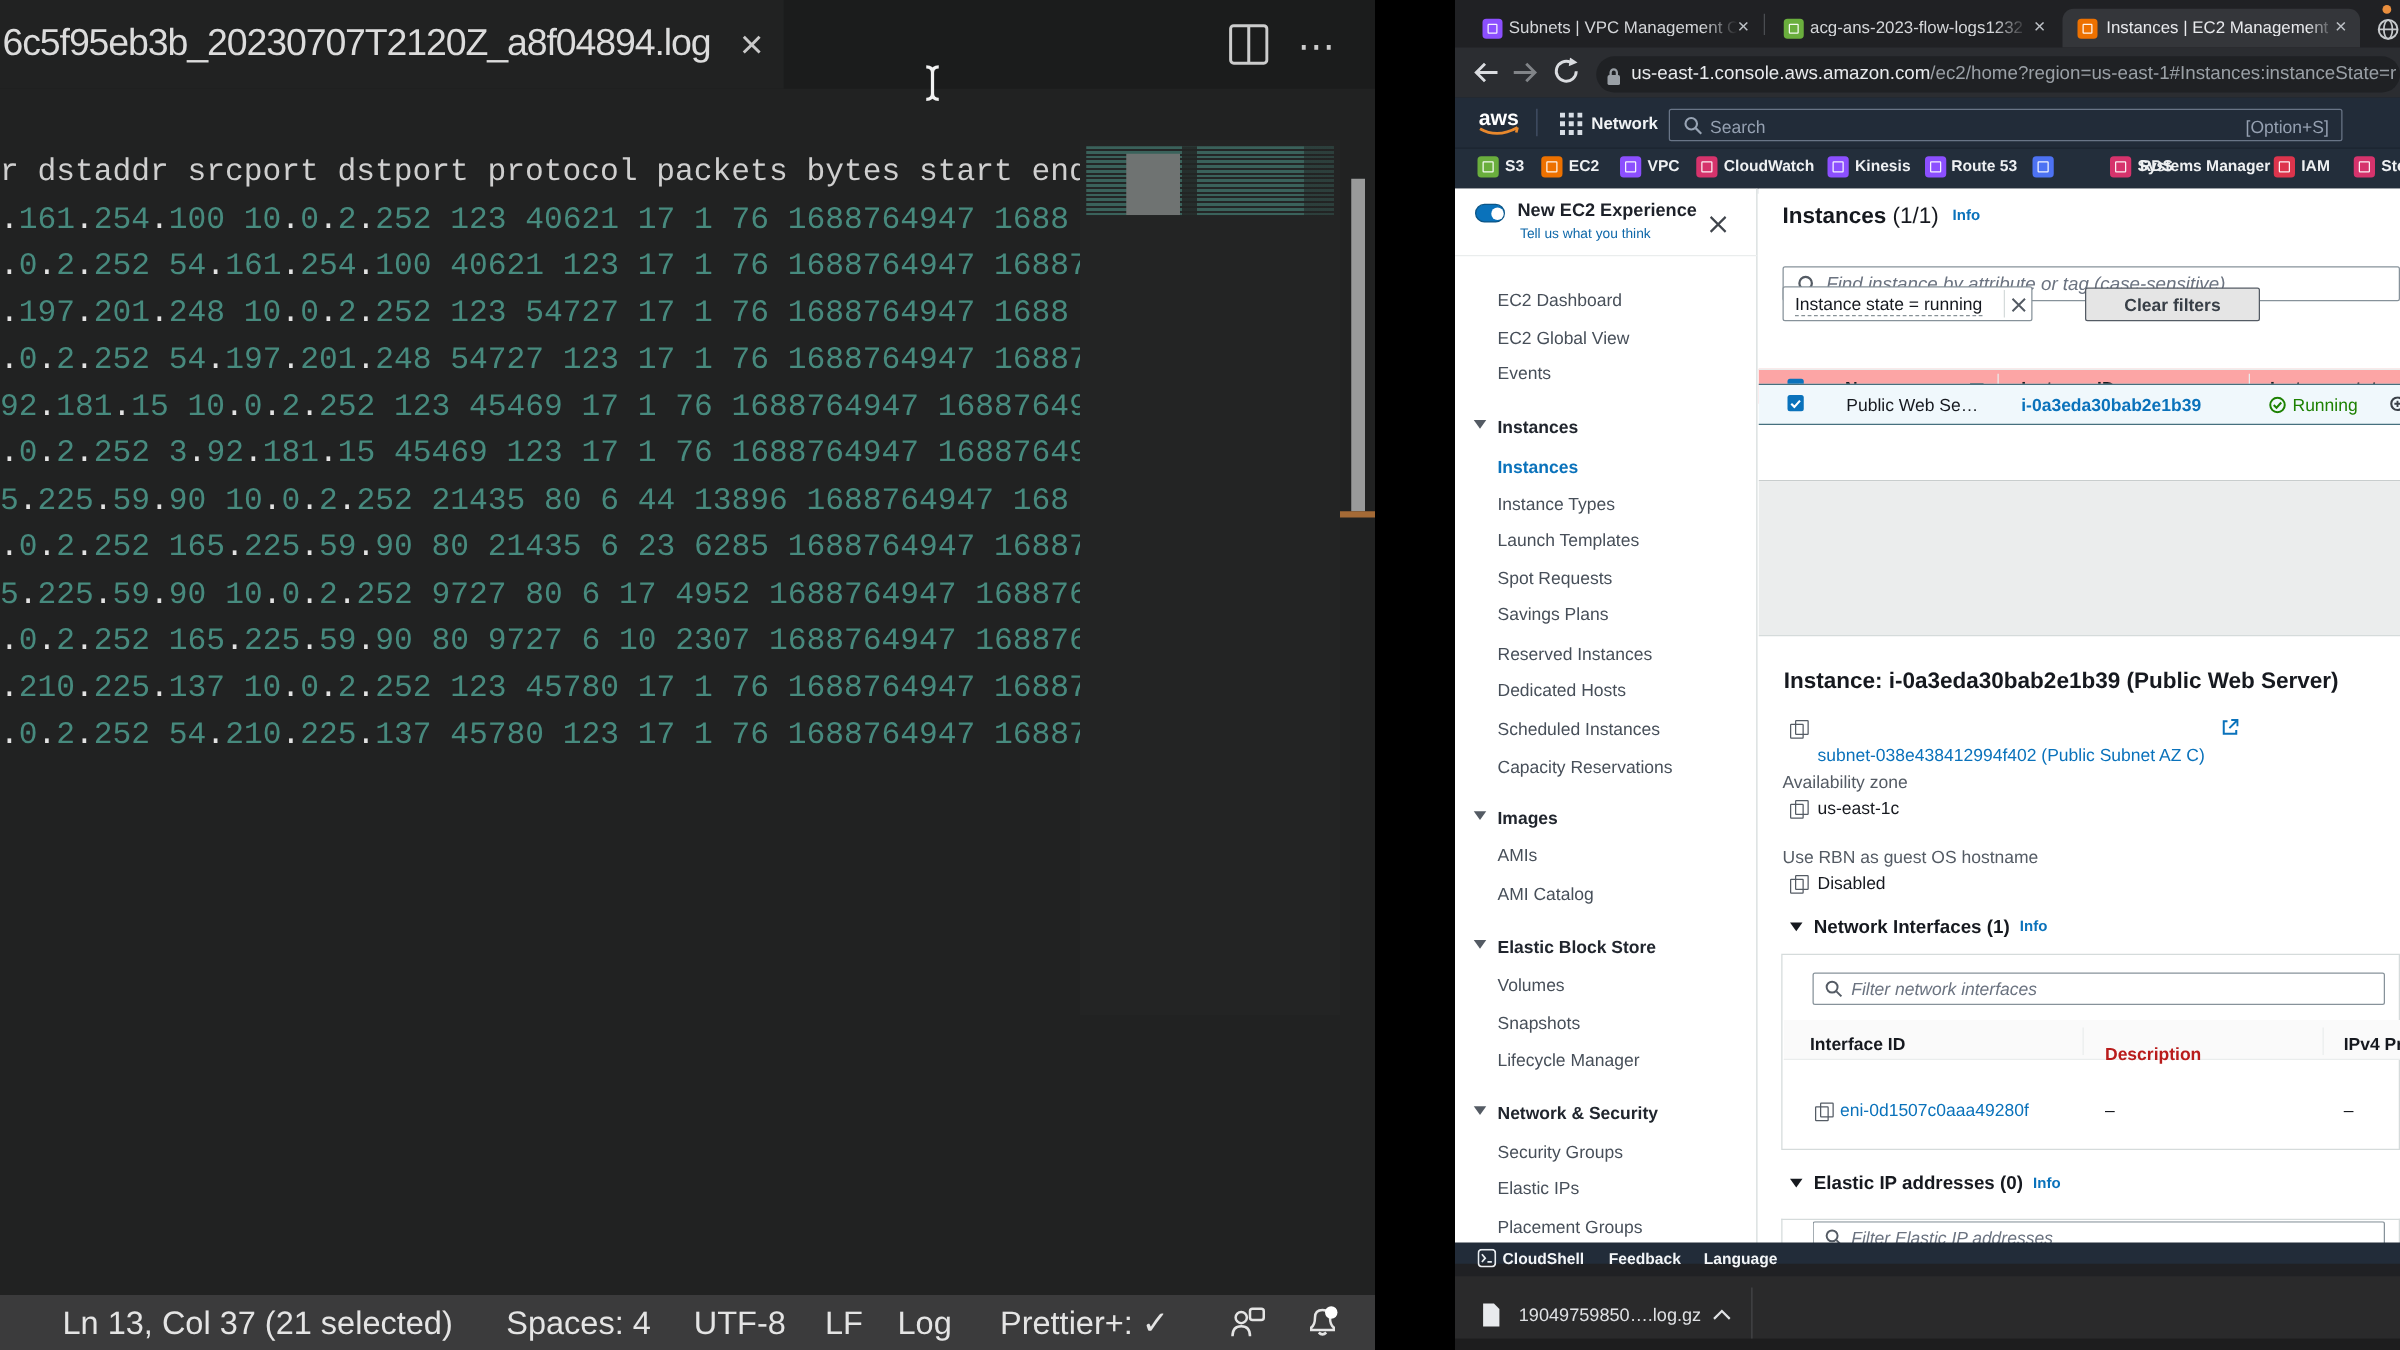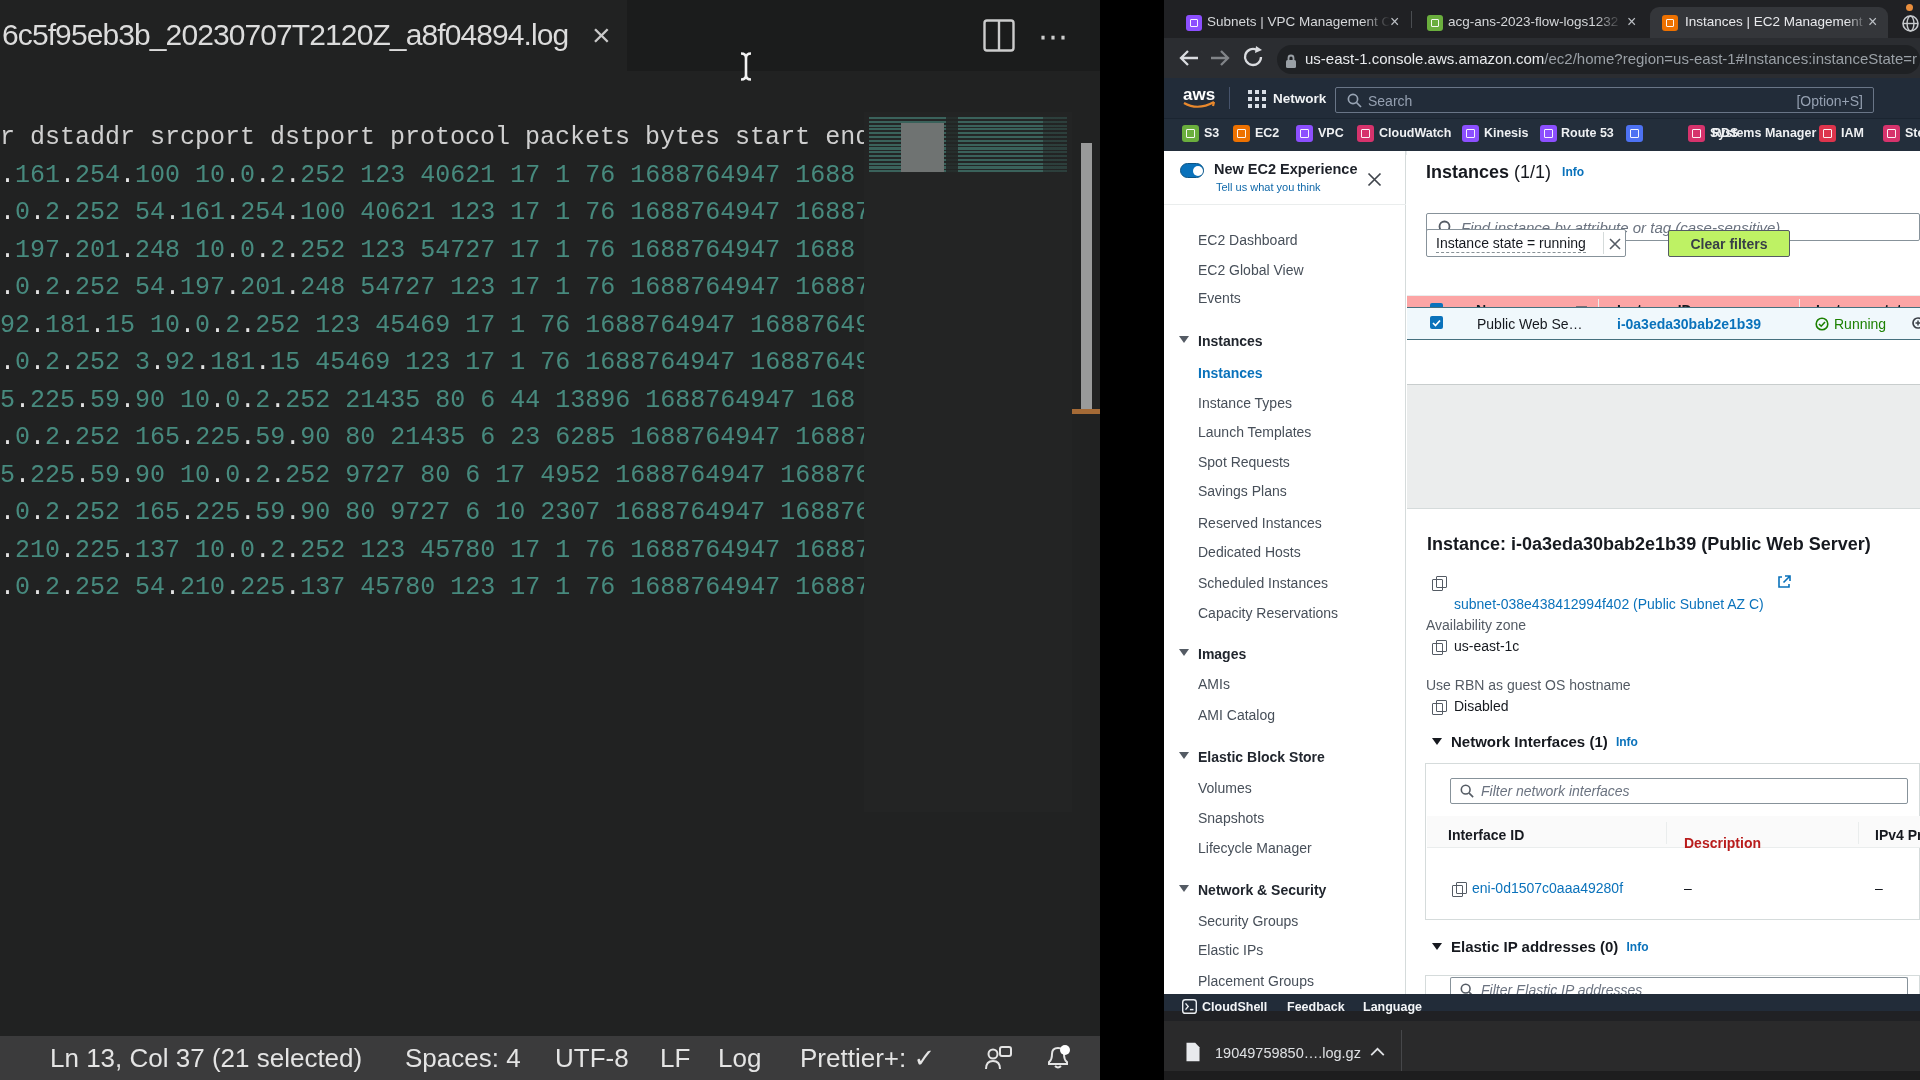--- a/index.html
+++ b/index.html
@@ -284,21 +284,21 @@
         </svg>
         <div class="abs ital" style="left:34px;top:5px;font-size:15px;">Find instance by attribute or tag (case-sensitive)</div>
       </div>
       <div class="abs" style="left:19px;top:78px;width:200px;height:28px;border:1px solid #87929a;border-radius:2px;background:#fff;">
         <div class="abs" style="left:9px;top:5px;font-size:14px;color:#16191f;border-bottom:1px dashed #879196;padding-bottom:1px;">Instance state = running</div>
         <div class="abs" style="left:176px;top:2px;width:1px;height:22px;background:#d5dbdb;"></div>
         <svg class="abs" style="left:182px;top:8px" width="12" height="12" viewBox="0 0 12 12">
           <path d="M1 1 L11 11 M11 1 L1 11" stroke="#545b64" stroke-width="1.6"></path>
         </svg>
       </div>
-      <div class="abs" style="left:261px;top:79px;width:122px;height:27px;border:1px solid #545b64;border-radius:2px;background:#bef264;">
+      <div class="abs" style="left:261px;top:79px;width:140px;height:27px;border:1px solid #545b64;border-radius:2px;background:#e5e5e5;">
         <div class="abs" style="left:0;top:5px;width:100%;text-align:center;font-size:14px;font-weight:bold;color:#383f47;">Clear filters</div>
       </div>
 
       <div class="abs" style="left:0;top:144px;width:513px;height:28px;background:#fca5a5;border-top:1px solid #eaeded;border-bottom:1px solid #eaeded;">
         <div class="abs" style="left:23px;top:7px;width:13px;height:13px;background:#0a72bb;border-radius:2px;"></div>
         <svg class="abs" style="left:25px;top:9.5px" width="9" height="8" viewBox="0 0 9 8">
             <path d="M1 4 L3.5 6.5 L8 1.5" fill="none" stroke="#fff" stroke-width="1.7"></path>
           </svg>
         <div class="abs" style="left:69px;top:6px;font-size:14px;font-weight:bold;color:#16191f;">Name</div>
         <svg class="abs" style="left:169px;top:10px" width="11" height="9" viewBox="0 0 11 9">

